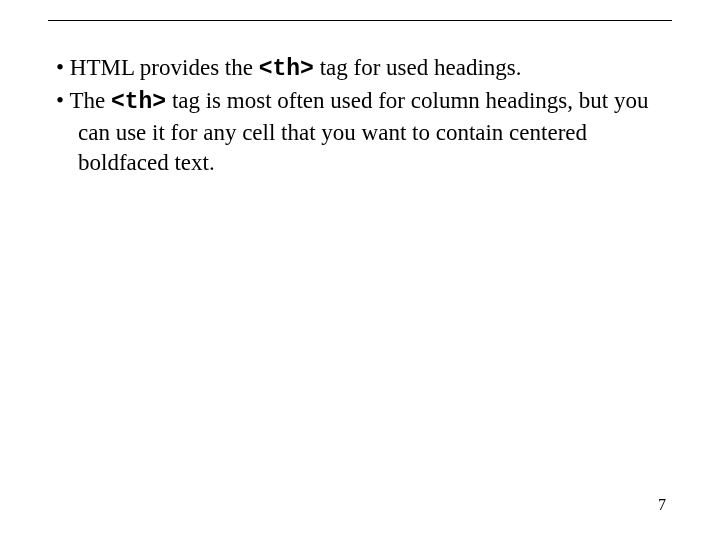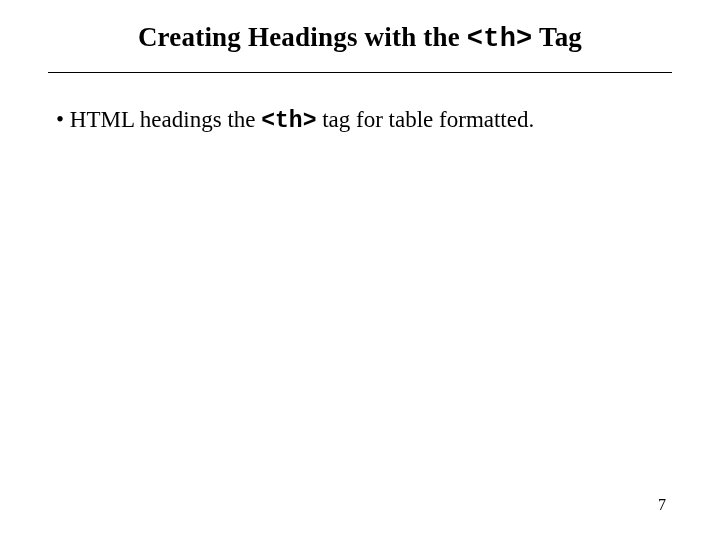--- a/index.html
+++ b/index.html
@@ -62,24 +62,24 @@
       bottom: 26px;
       right: 54px;
       font-size: 16px;
       font-family: "Times New Roman", Times, serif;
     }
   </style>
 </head>
 <body>
 
 <div class="slide">
-  <h1 class="title">
-    <span>Creating Headings with the </span><span class="code">&lt;th&gt;</span><span> Tag</span>
-  </h1>
   <hr class="divider">
   <ul class="bullets">
     <li>
-      <span>HTML headings the </span><span class="code-inline">&lt;th&gt;</span><span> tag for table formatted.</span>
+      <span>HTML provides the </span><span class="code-inline">&lt;th&gt;</span><span> tag for used headings.</span>
+    </li>
+    <li>
+      <span>The </span><span class="code-inline">&lt;th&gt;</span><span> tag is most often used for column headings, but you can use it for any cell that you want to contain centered boldfaced text.</span>
     </li>
   </ul>
 </div>
 
 <div class="page-number">7</div>
 
 </body></html>

